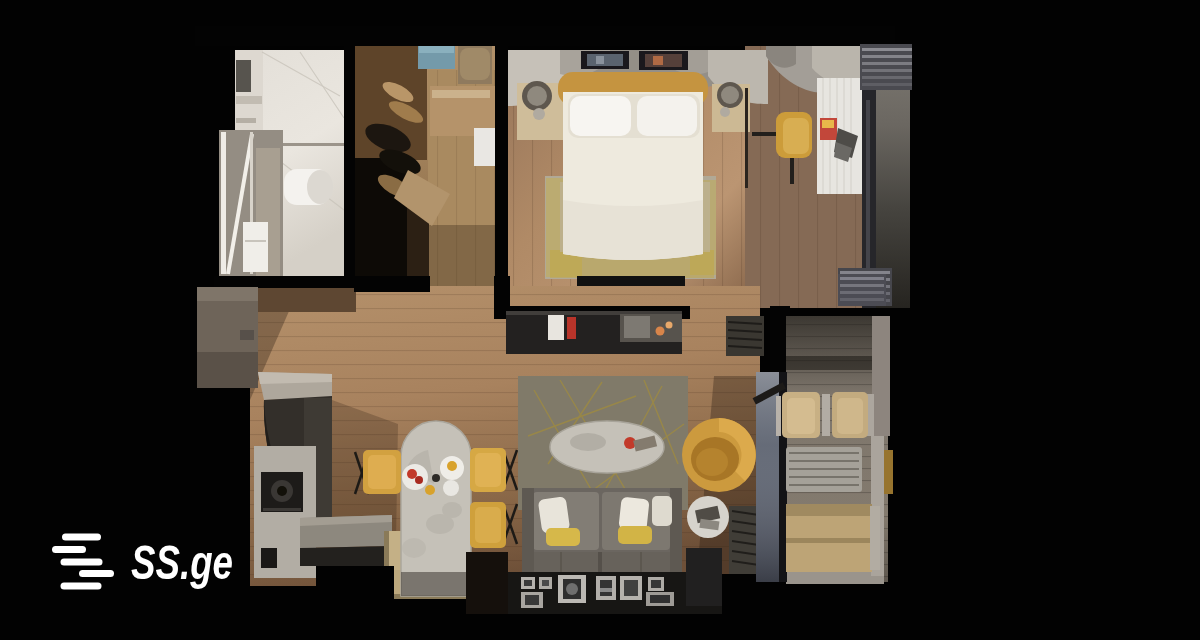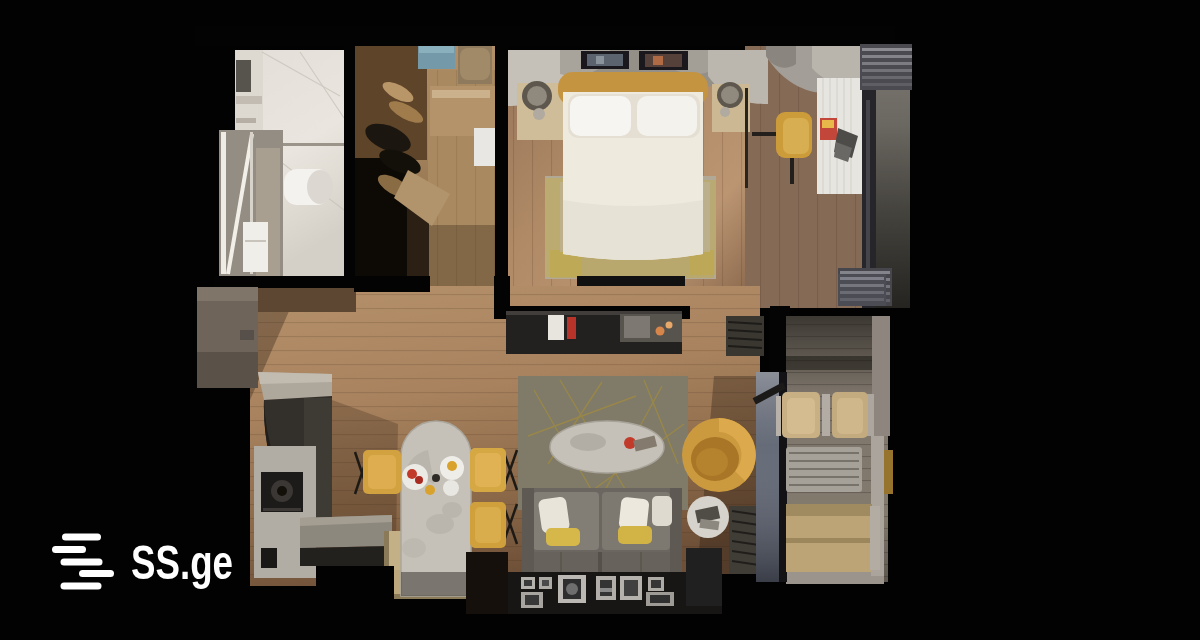--- a/index.html
+++ b/index.html
@@ -1,16 +1,16 @@
 <!DOCTYPE html>
 <html><head>
 <meta charset="utf-8">
 <style>
   html,body{margin:0;padding:0;background:#000;}
-  .stage{position:relative;width:1200px;height:640px;background:#000;overflow:hidden;}
+  .stage{position:relative;width:1200px;height:640px;background:#000;overflow:hidden;font-style:italic;}
   svg{position:absolute;top:0;left:0;}
 </style>
 </head>
 <body>
 <div class="stage">
 <svg width="1200" height="640" viewBox="0 0 1200 640">
 <defs>
   <linearGradient id="bedFloor" x1="0" y1="0" x2="1" y2="0.9">
     <stop offset="0" stop-color="#97755a"></stop>
     <stop offset="0.4" stop-color="#b08a66"></stop>

